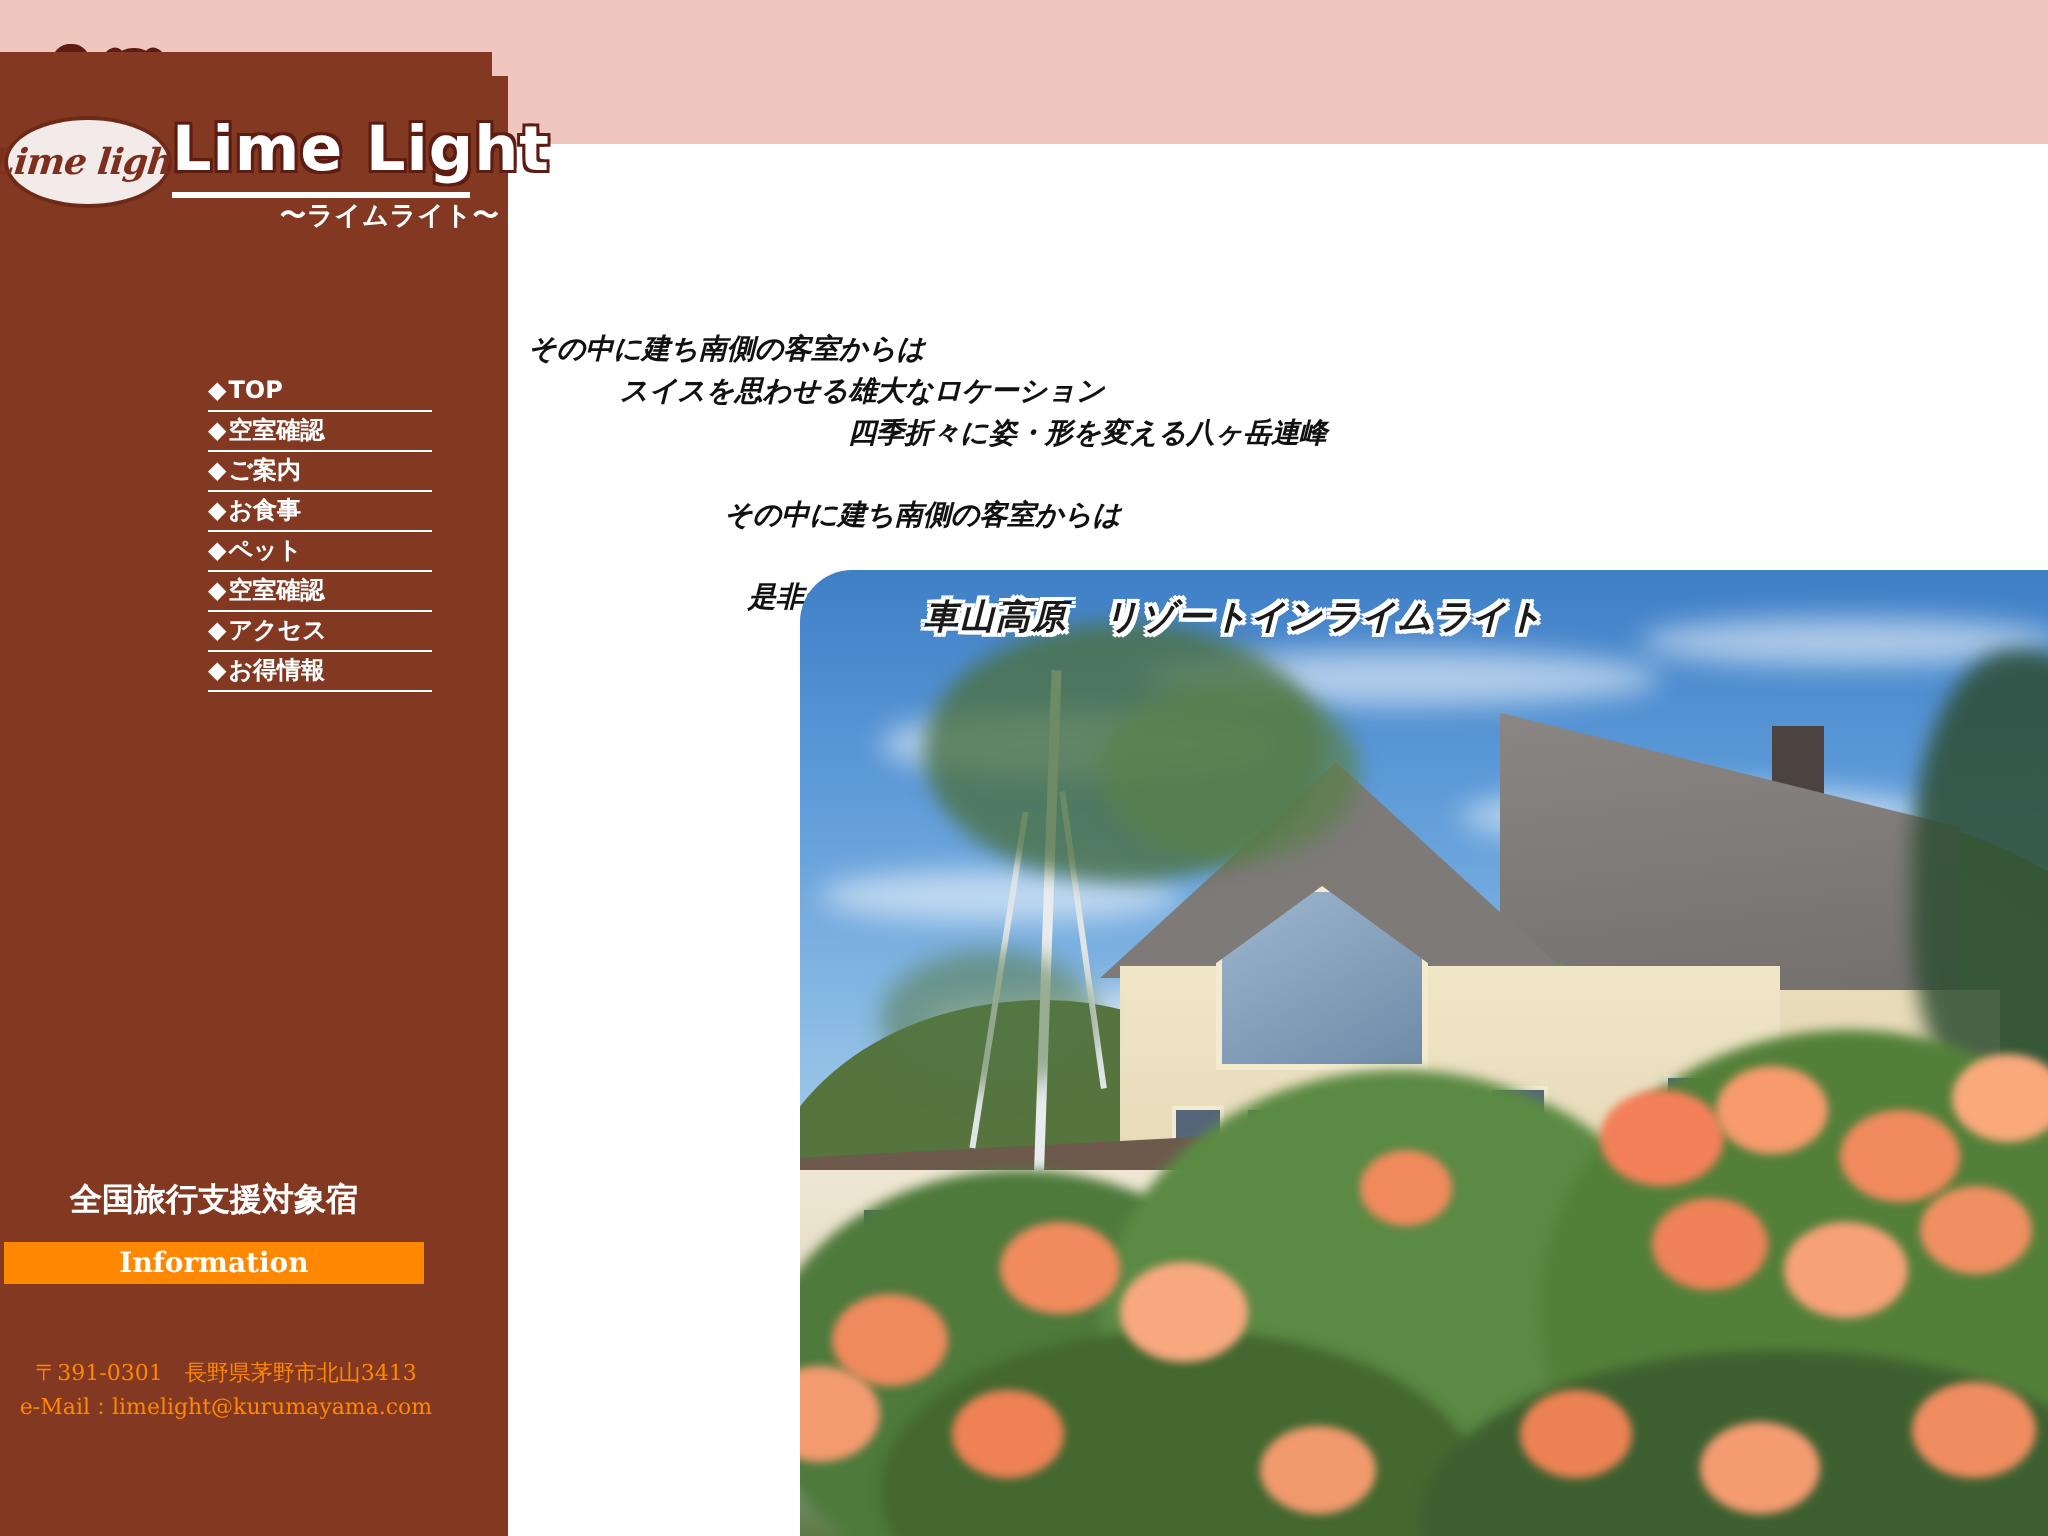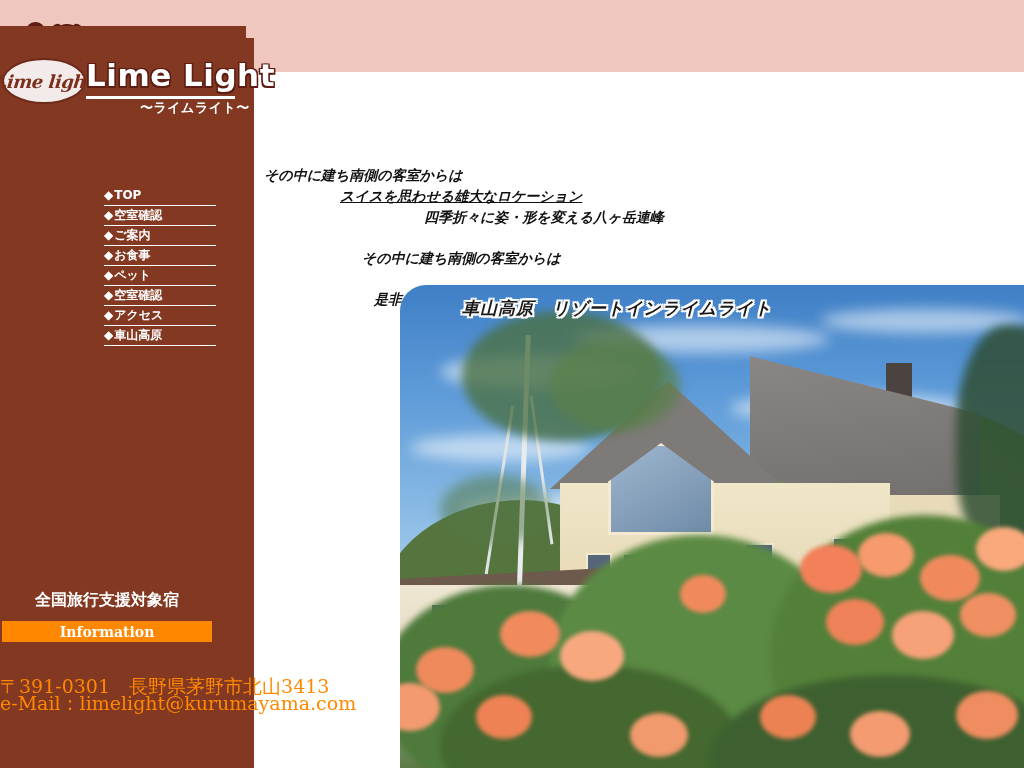--- a/index.html
+++ b/index.html
@@ -131,38 +131,38 @@
     font-family:"DejaVu Sans", sans-serif;
     font-size:16px; font-weight:bold; color:#ffffff;
     cursor:pointer;
   }
 
   
   #contact{
     position:absolute; left:0; top:678px; width:226px;
     text-align:center;
     font-family:"DejaVu Serif", serif;
-    font-size:19px; color:#ff8800;
+    font-size:11px; color:#ff8800;
     line-height:17px;
   }
   #contact div{ white-space:nowrap; }
 
   
   #intro{
     position:absolute; left:258px; top:165px; width:500px;
     font-family:"DejaVu Sans", sans-serif;
     font-style:italic;
     font-weight:bold;
     font-size:14px;
     color:#111111;
     line-height:21px;
   }
   .ln{ white-space:nowrap; display:block; }
   .i1{ margin-left:6px; }
-  .i2{ margin-left:82px;text-decoration:underline; }
+  .i2{ margin-left:52px; }
   .i3{ margin-left:104px; margin-top:20px; }
   .i4{ margin-left:166px; }
   .i5{ margin-left:116px; margin-top:20px; }
 
   
   #photo{
     position:absolute; left:400px; top:285px; width:756px; height:483px;
     overflow:hidden;
     border-top-left-radius:26px;
     background:linear-gradient(180deg,#3f7fc6 0%, #5d9ad8 22%, #86b8e4 45%, #a9cdea 62%, #c3d9e8 75%, #9fb9a0 85%, #5d7a46 100%);
@@ -293,21 +293,21 @@
   <div id="logo-sub">〜ライムライト〜</div>
 
   <nav id="nav">
     <a class="nav-item"><span class="dia">◆</span><span>TOP</span></a>
     <a class="nav-item"><span class="dia">◆</span><span>空室確認</span></a>
     <a class="nav-item"><span class="dia">◆</span><span>ご案内</span></a>
     <a class="nav-item"><span class="dia">◆</span><span>お食事</span></a>
     <a class="nav-item"><span class="dia">◆</span><span>ペット</span></a>
     <a class="nav-item"><span class="dia">◆</span><span>空室確認</span></a>
     <a class="nav-item"><span class="dia">◆</span><span>アクセス</span></a>
-    <a class="nav-item"><span class="dia">◆</span><span>車山高原</span></a>
+    <a class="nav-item"><span class="dia">◆</span><span>お得情報</span></a>
   </nav>
 
   <div id="whats-new-text">全国旅行支援対象宿</div>
 
   <div class="orange-bar" id="information-bar">
     <span>Information</span>
   </div>
 
   <div id="contact">
     <div>〒391-0301　長野県茅野市北山3413</div>

